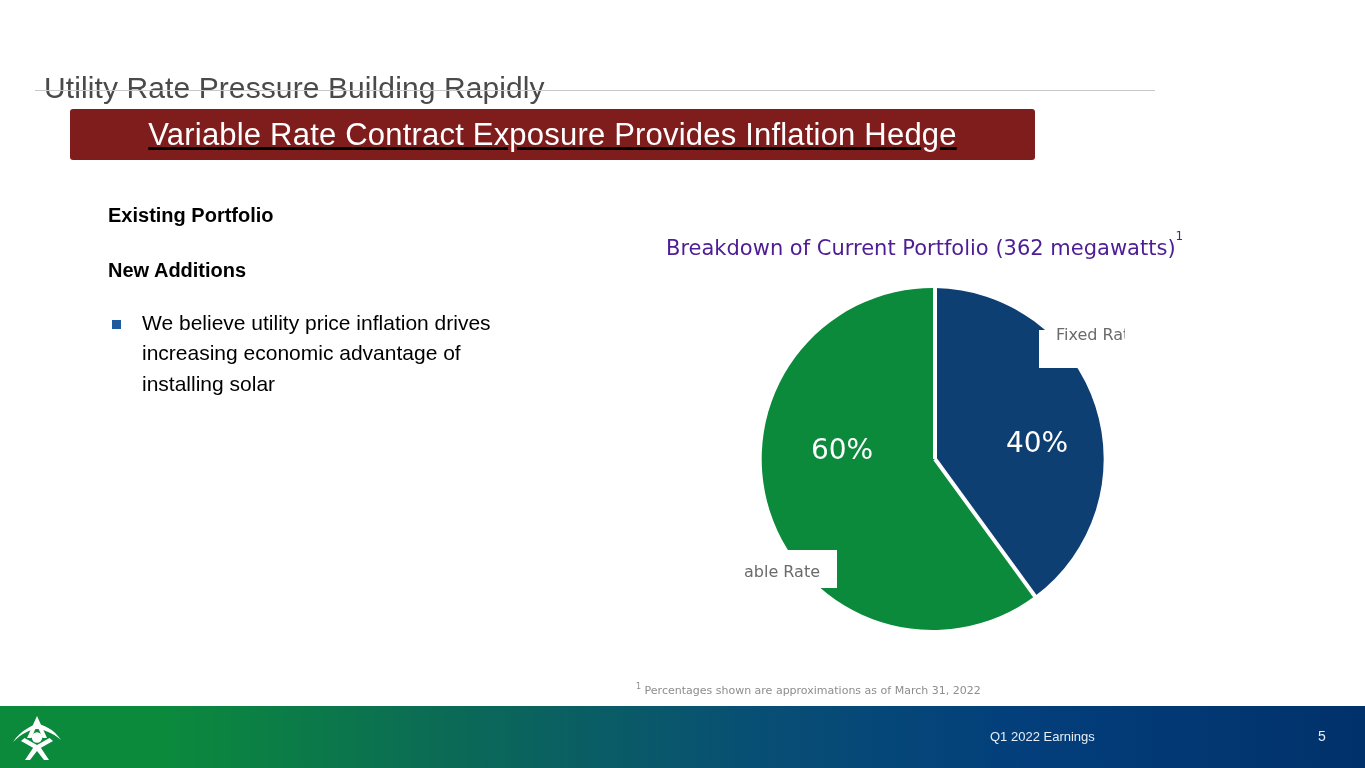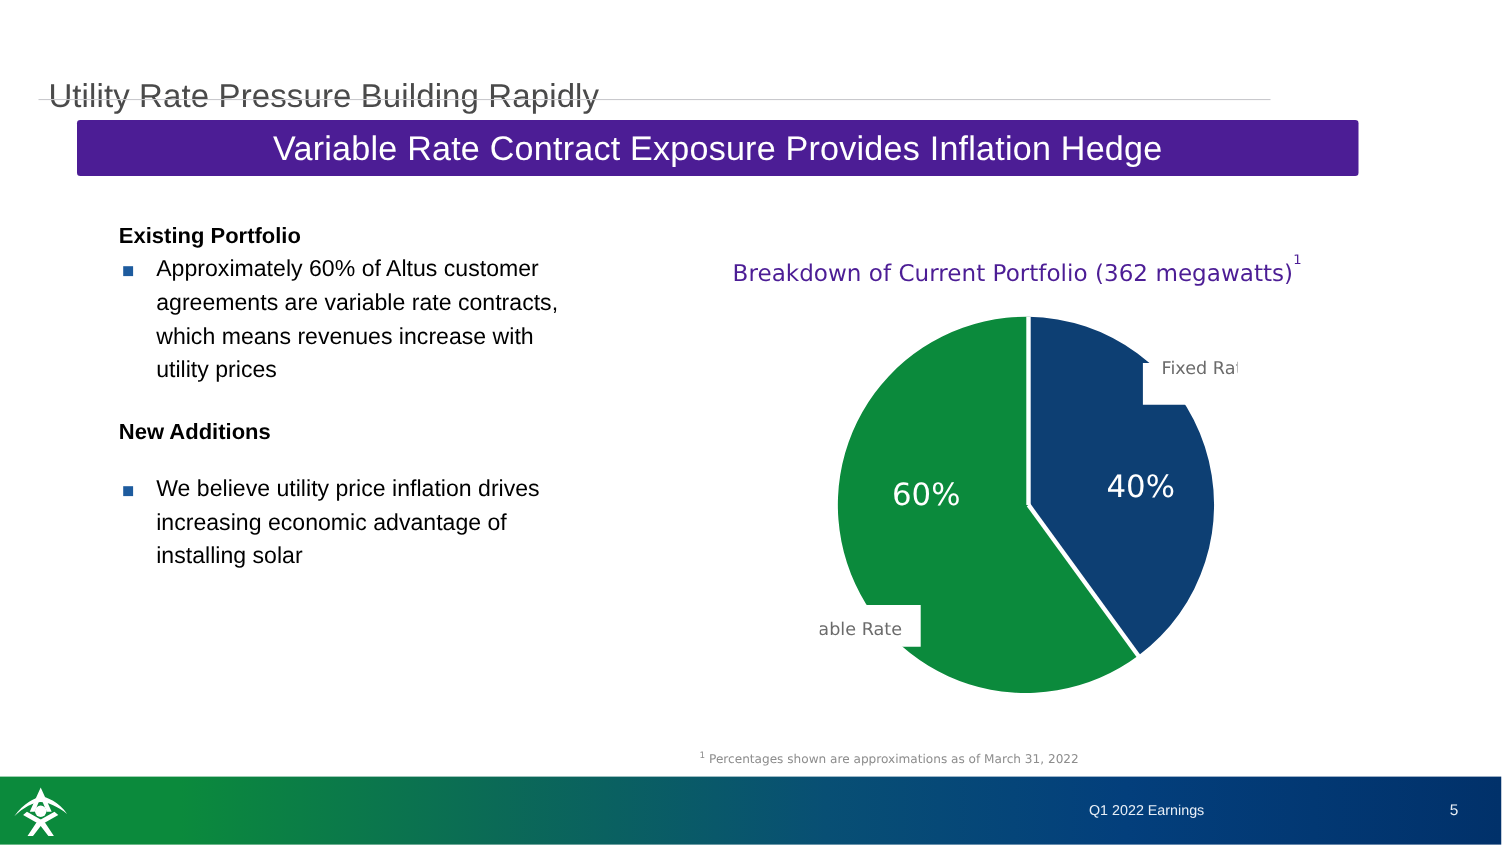--- a/index.html
+++ b/index.html
@@ -35,27 +35,28 @@
     width: 1120px;
     height: 1px;
     background: #c9c9cd;
   }
 
   
   #banner {
     position: absolute;
     left: 70px;
     top: 109px;
-    width: 1165px;
+    width: 965px;
     height: 51px;
-    background: #4c1d95;
+    background: #7f1d1d;
     border-radius: 3px;
     display: flex;
     align-items: center;
     justify-content: center;
+    text-decoration: underline;
   }
   #banner-text {
     color: #ffffff;
     font-size: 31px;
     font-weight: 400;
     letter-spacing: 0.2px;
     white-space: nowrap;
   }
 
   
@@ -177,24 +178,20 @@
 <div id="title-rule"></div>
 
 <div id="banner">
   <div id="banner-text">Variable Rate Contract Exposure Provides Inflation Hedge</div>
 </div>
 
 <div id="left-col">
 
   <div class="section-head">Existing Portfolio</div>
 
-  <div class="bullet-row">
-    <span class="bullet-marker"></span>
-    <span class="bullet-text">Approximately 60% of Altus customer agreements are variable rate contracts, which means revenues increase with utility prices</span>
-  </div>
 
   <div class="gap-md"></div>
 
   <div class="section-head">New Additions</div>
 
 
   <div class="gap-sm"></div>
 
   <div class="bullet-row">
     <span class="bullet-marker"></span>

